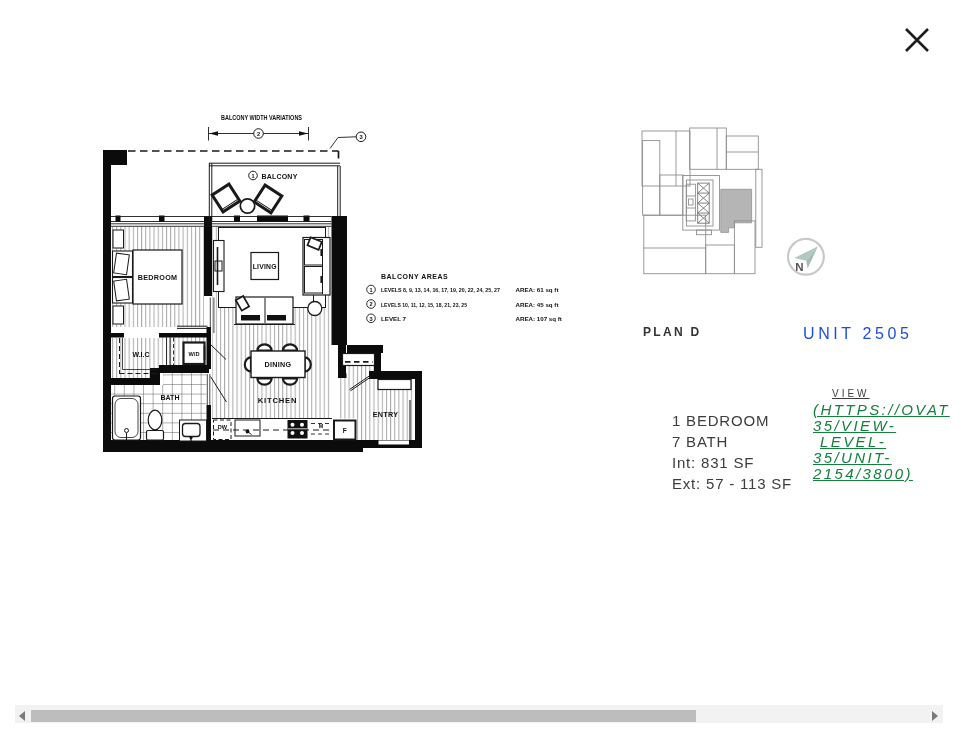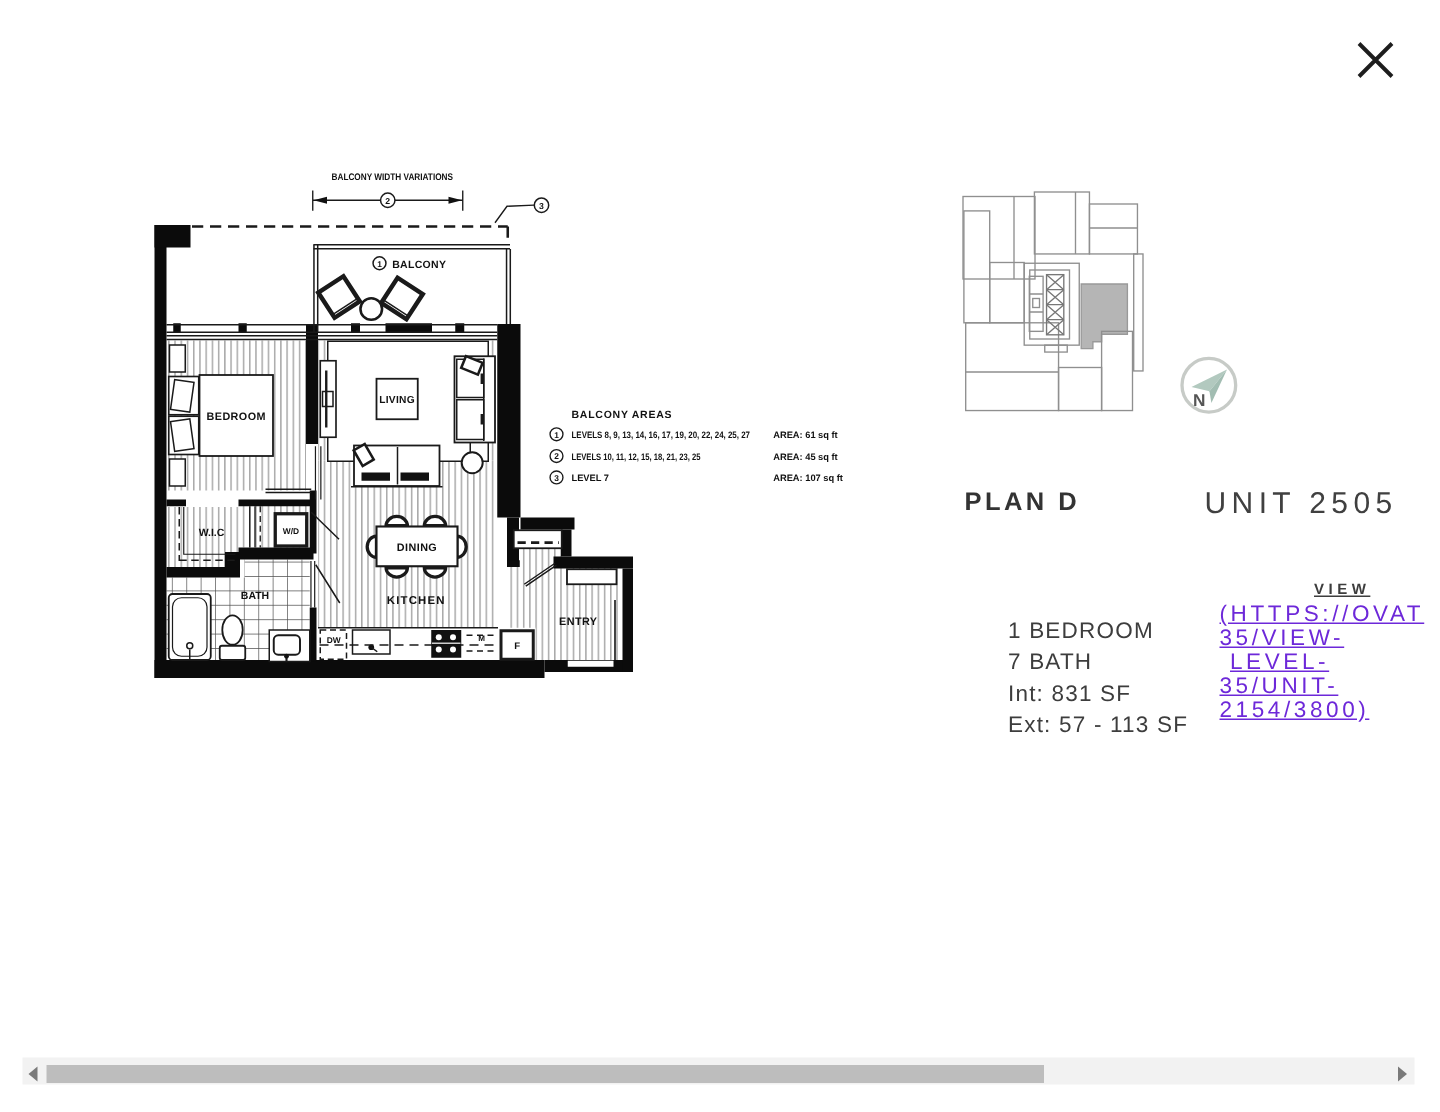--- a/index.html
+++ b/index.html
@@ -1,22 +1,22 @@
 <!DOCTYPE html>
 <html><head>
 <meta charset="utf-8">
 <style>
   html,body{margin:0;padding:0;background:#fff;width:960px;height:741px;overflow:hidden;}
   body{font-family:"Liberation Sans", sans-serif;color:#3d3d3d;position:relative;-webkit-font-smoothing:antialiased;}
   .abs{position:absolute;}
-  #planD{left:643px;top:325px;font-size:17px;font-weight:bold;letter-spacing:2.3px;color:#333;}
-  #unit{left:803px;top:325px;font-size:20px;font-weight:400;letter-spacing:3.6px;color:#404040;}
+  #planD{left:643px;top:325px;font-size:12px;font-weight:bold;letter-spacing:2.3px;color:#333;}
+  #unit{left:803px;top:325px;font-size:16px;font-weight:400;letter-spacing:3.6px;color:#1d4ed8;}
   #facts{left:672px;top:410px;font-size:15px;line-height:21px;letter-spacing:0.8px;color:#3d3d3d;}
-  #viewlbl{left:876px;top:388px;font-size:10px;letter-spacing:3px;color:#3d3d3d;text-decoration:underline;font-weight:bold;}
-  #link{left:813px;top:402px;font-size:15px;line-height:16px;letter-spacing:2.4px;color:#6d28d9;}
+  #viewlbl{left:832px;top:388px;font-size:10px;letter-spacing:3px;color:#3d3d3d;text-decoration:underline;font-weight:normal;}
+  #link{left:813px;top:402px;font-size:15px;line-height:16px;letter-spacing:2.4px;color:#15803d;font-style:italic;}
   #link div{text-decoration:underline;white-space:nowrap;}
   #closeX{left:900px;top:23px;width:34px;height:34px;}
   #sbtrack{left:15px;top:705px;width:928px;height:18px;background:#f2f2f2;}
   #sbthumb{left:31px;top:710px;width:665px;height:12px;background:#bdbdbd;}
   .larr{left:19px;top:711px;width:0;height:0;border-top:5px solid transparent;border-bottom:5px solid transparent;border-right:6px solid #7a7a7a;}
   .rarr{left:932px;top:711px;width:0;height:0;border-top:5px solid transparent;border-bottom:5px solid transparent;border-left:6px solid #7a7a7a;}
 </style>
 </head>
 <body>
   <svg class="abs" id="plan" style="left:0;top:0" width="960" height="741" viewBox="0 0 960 741">

